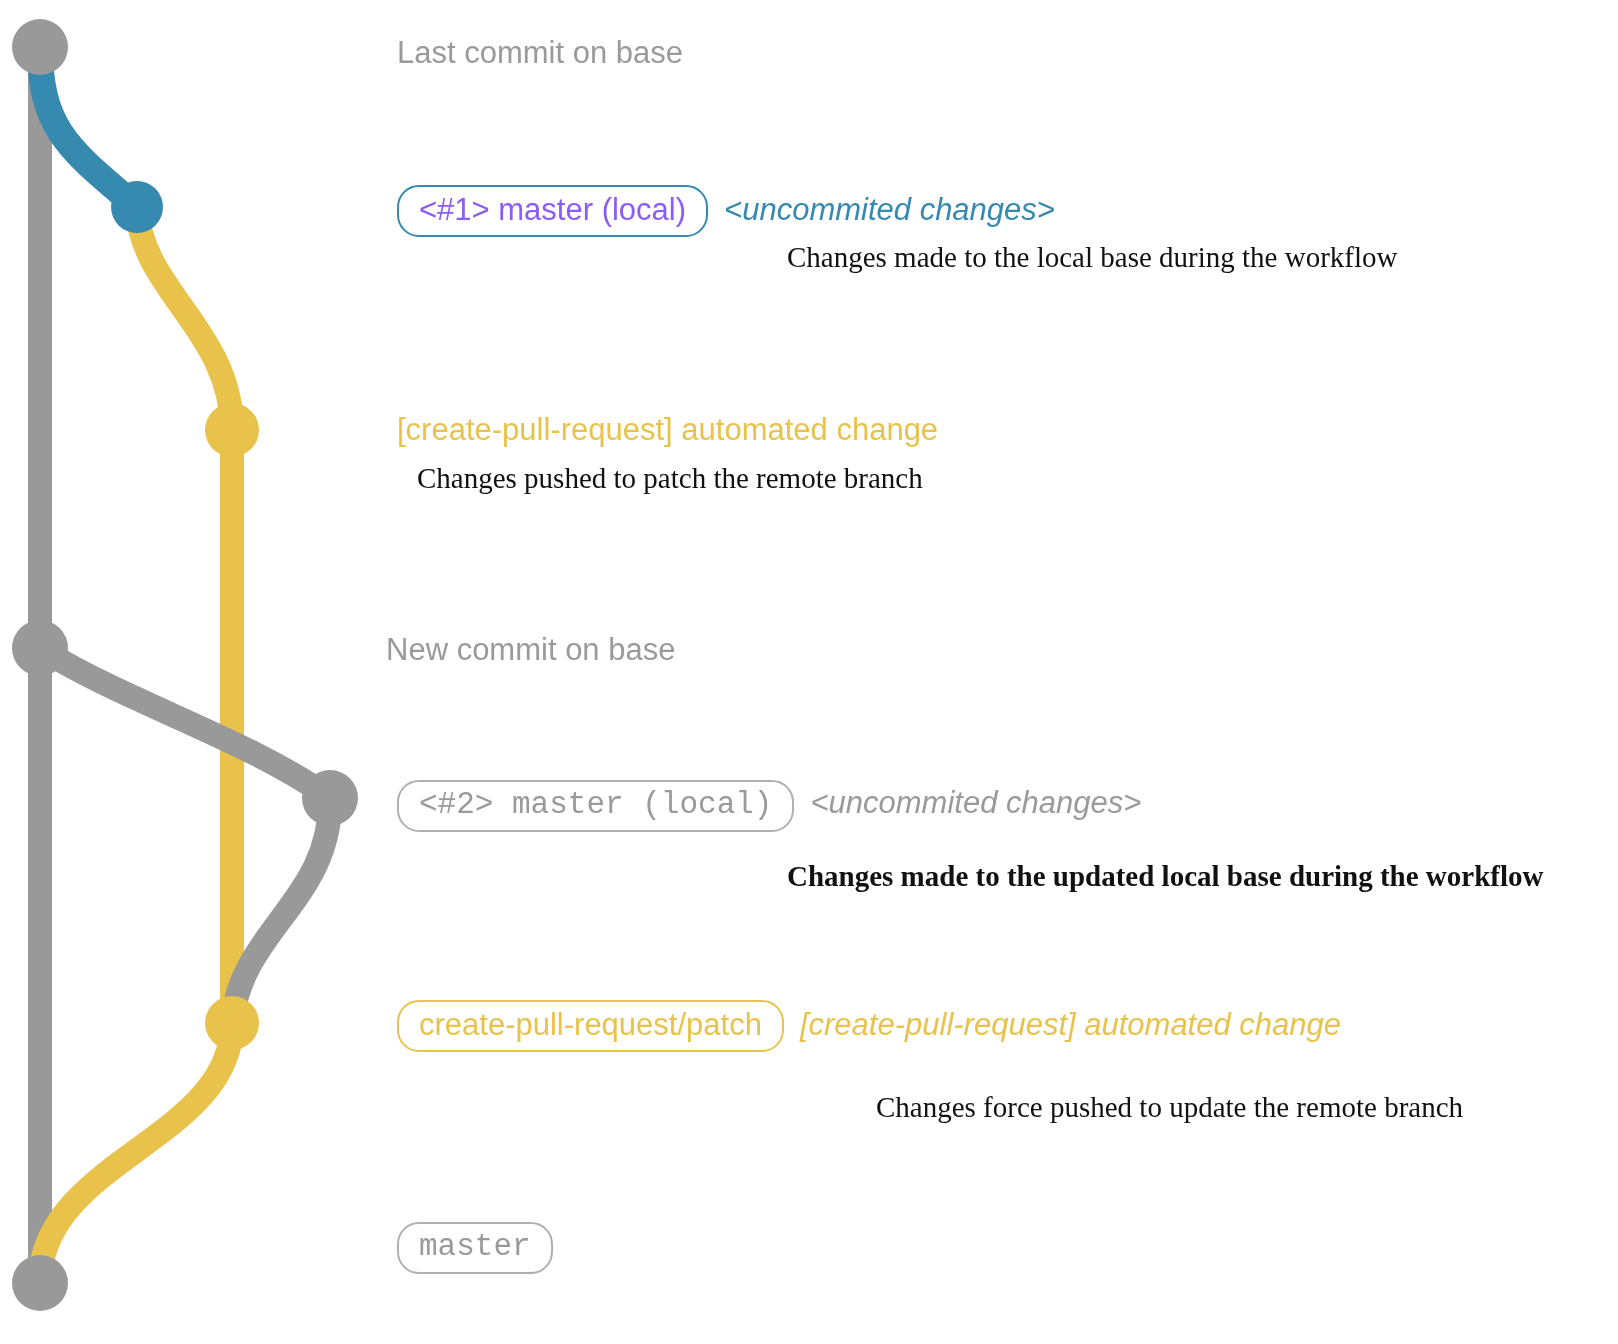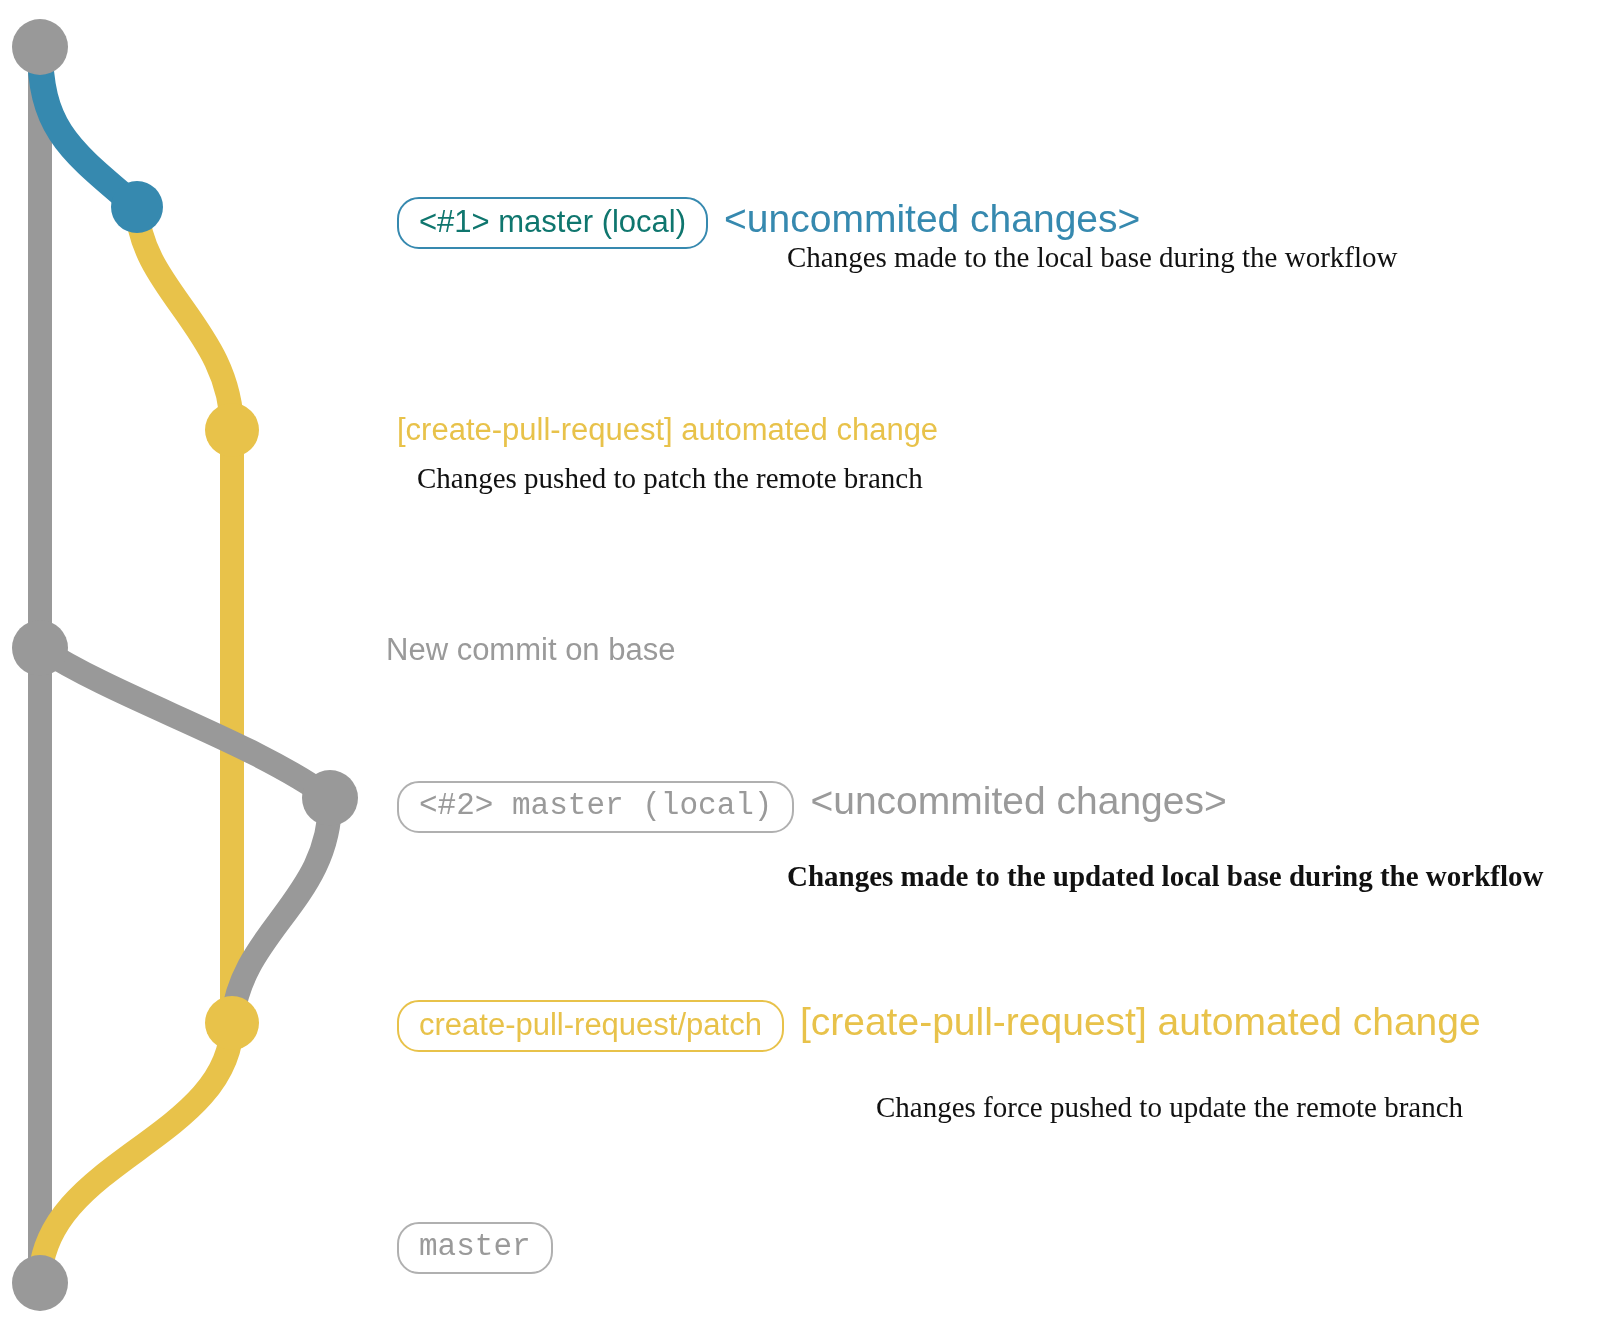--- a/index.html
+++ b/index.html
@@ -39,36 +39,36 @@
     border-radius: 22px;
     padding: 6px 20px 9px 20px;
     color: #999999;
     font-size: 31px;
     line-height: 1.08;
     white-space: nowrap;
     background: #ffffff;
   }
   .pill.blue {
     border-color: #3689af;
-    color: #0f766e;
-    margin-top: 12px;
+    color: #8b5cf6;
   }
   .pill.yellow {
     border-color: #e8c24a;
     color: #e8c24a;
   }
   .pill.gray {
     border-color: #b0b0b0;
     color: #9a9a9a;
     font-family: Liberation Mono, monospace;
   }
   .subject {
-    font-size: 39px;
+    font-size: 31px;
     white-space: nowrap;
     line-height: 1.08;
+    font-style: italic;
   }
   .subject.blue { color: #3689af; }
   .subject.yellow { color: #e8c24a; }
   .subject.gray { color: #9a9a9a; }
   .plain-head {
     position: absolute;
     font-size: 31px;
     color: #9a9a9a;
     white-space: nowrap;
   }
@@ -105,20 +105,21 @@
   <circle cx="137" cy="207" r="26" fill="#3689af"></circle>
   <circle cx="232" cy="430" r="27" fill="#e8c24a"></circle>
   <circle cx="40" cy="648" r="28" fill="#999999"></circle>
   <circle cx="330" cy="798" r="28" fill="#999999"></circle>
   <circle cx="232" cy="1023" r="27" fill="#e8c24a"></circle>
   <circle cx="40" cy="1283" r="28" fill="#999999"></circle>
 </svg>
 
 <div class="label-layer">
 
+  <div class="plain-head" style="left:397px; top:35px;">Last commit on base</div>
 
   <div class="row" style="left:397px; top:185px;">
     <span class="pill blue">&lt;#1&gt; master (local)</span>
     <span class="pill-gap"></span>
     <span class="subject blue">&lt;uncommited changes&gt;</span>
   </div>
   <div class="desc" style="left:787px; top:241px;">Changes made to the local base during the workflow</div>
 
   <div class="plain-head" style="left:397px; top:412px; color:#e8c24a;">[create-pull-request] automated change</div>
   <div class="desc" style="left:417px; top:462px;">Changes pushed to patch the remote branch</div>

